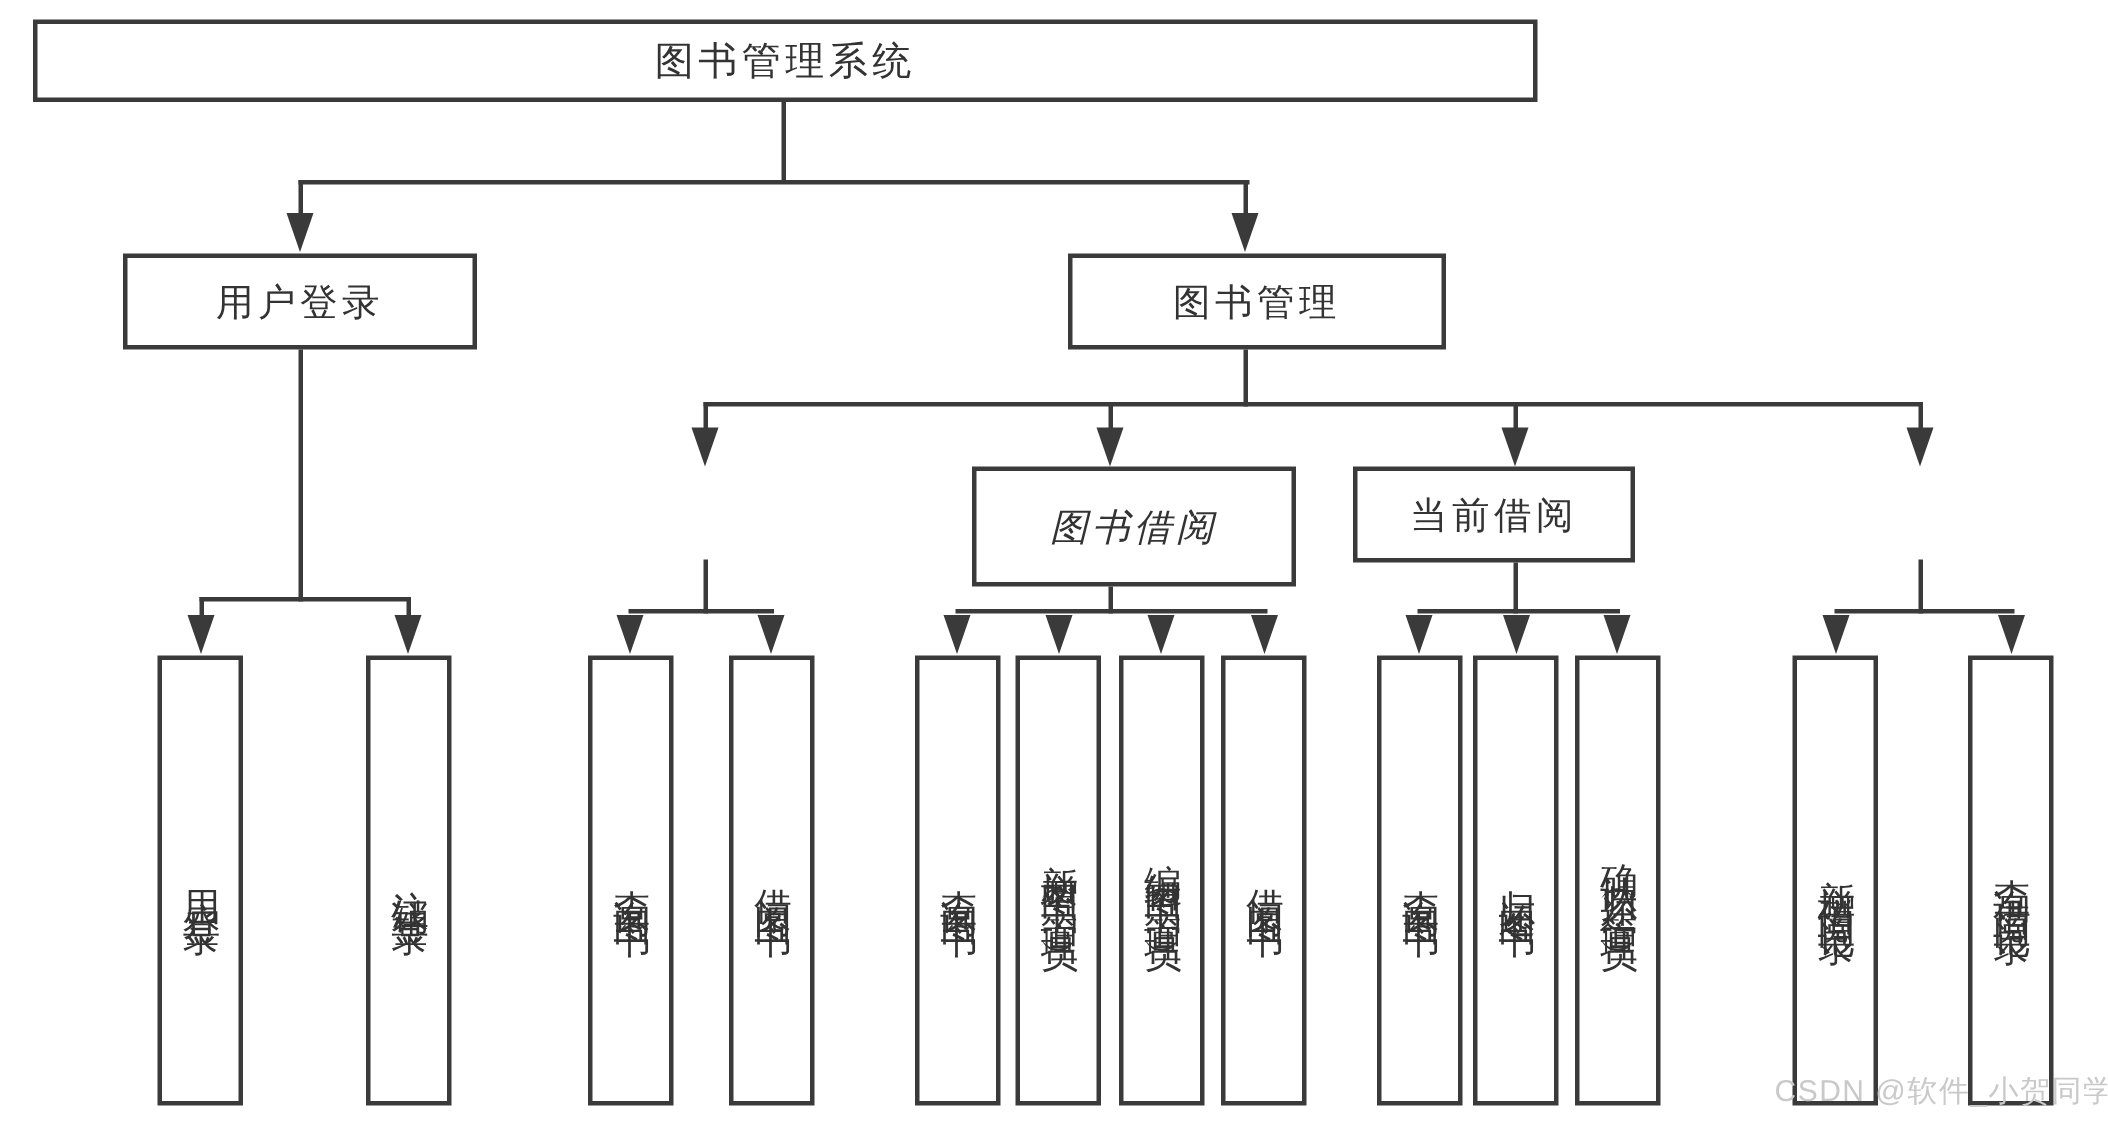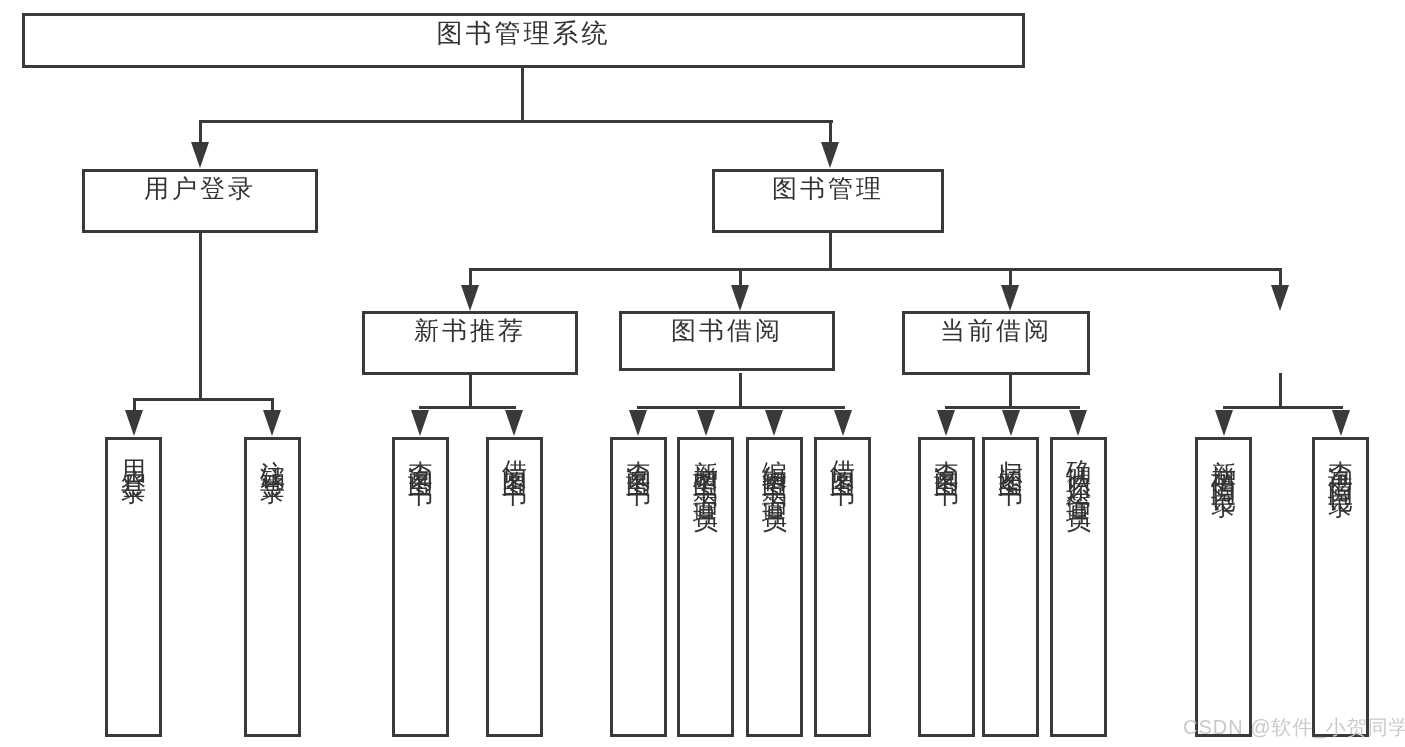--- a/index.html
+++ b/index.html
@@ -9,20 +9,21 @@
     background:#ffffff;
     font-family:"Liberation Sans","DejaVu Sans",sans-serif;
     overflow:hidden;
   }
   .box{
     position:absolute;
     box-sizing:border-box;
     border:3px solid #3a3a3a;
     background:#ffffff;
     display:flex;
+    align-items:center;
     justify-content:center;
     color:#333333;
   }
   .h-label{
     font-size:25px;
     letter-spacing:3px;
     white-space:nowrap;
     color:#333333;
   }
   .root-label{font-size:26px;}
@@ -106,28 +107,25 @@
   <div class="ar" style="left:1215px;top:410px;"></div>
   <div class="ar" style="left:1332px;top:410px;"></div>
 
   <div class="box" style="left:22px;top:13px;width:1003px;height:55px;">
     <span class="h-label root-label">图书管理系统</span>
   </div>
 
   <div class="box" style="left:82px;top:169px;width:236px;height:64px;">
     <span class="h-label">用户登录</span>
   </div>
-  <div class="box" style="left:712px;top:169px;width:232px;height:64px;">
+  <div class="box" style="left:712px;top:169px;width:252px;height:64px;">
     <span class="h-label">图书管理</span>
   </div>
 
-  <div class="box" style="left:362px;top:311px;width:216px;height:64px;">
-    <span class="h-label">新书推荐</span>
-  </div>
-  <div class="box" style="left:619px;top:311px;width:216px;height:60px;">
+  <div class="box" style="left:648px;top:311px;width:216px;height:80px;font-style:italic;">
     <span class="h-label">图书借阅</span>
   </div>
   <div class="box" style="left:902px;top:311px;width:188px;height:64px;">
     <span class="h-label">当前借阅</span>
   </div>
 
   <div class="box leaf" style="left:105px;top:437px;width:57px;height:300px;">
     <span class="v-label">用户登录</span>
   </div>
   <div class="box leaf" style="left:244px;top:437px;width:57px;height:300px;">

